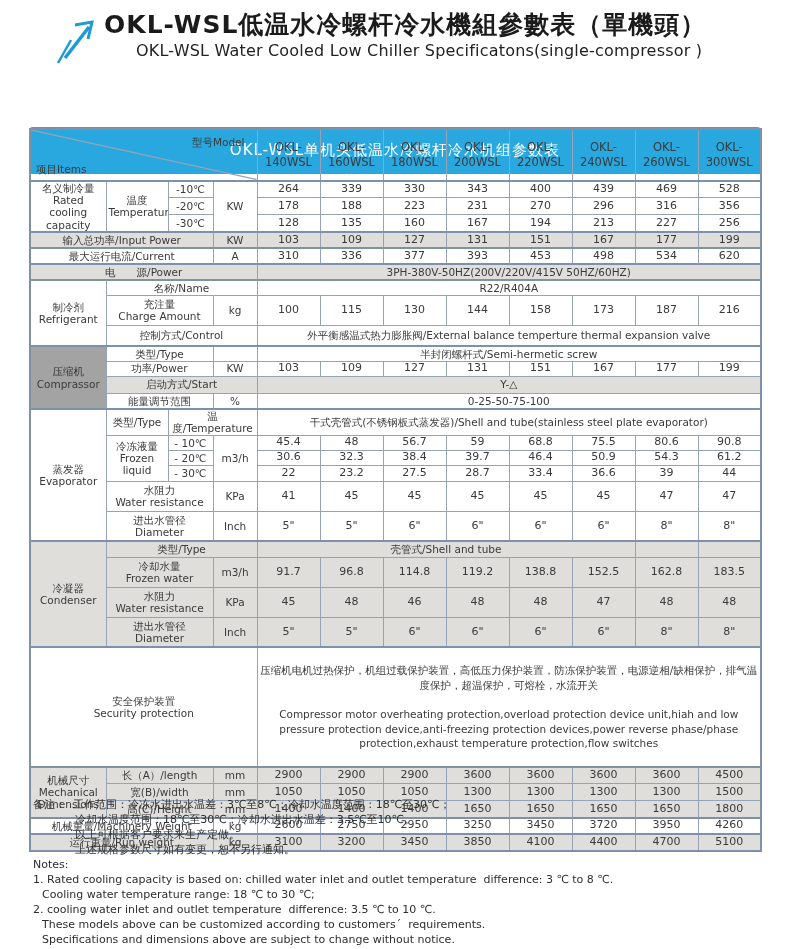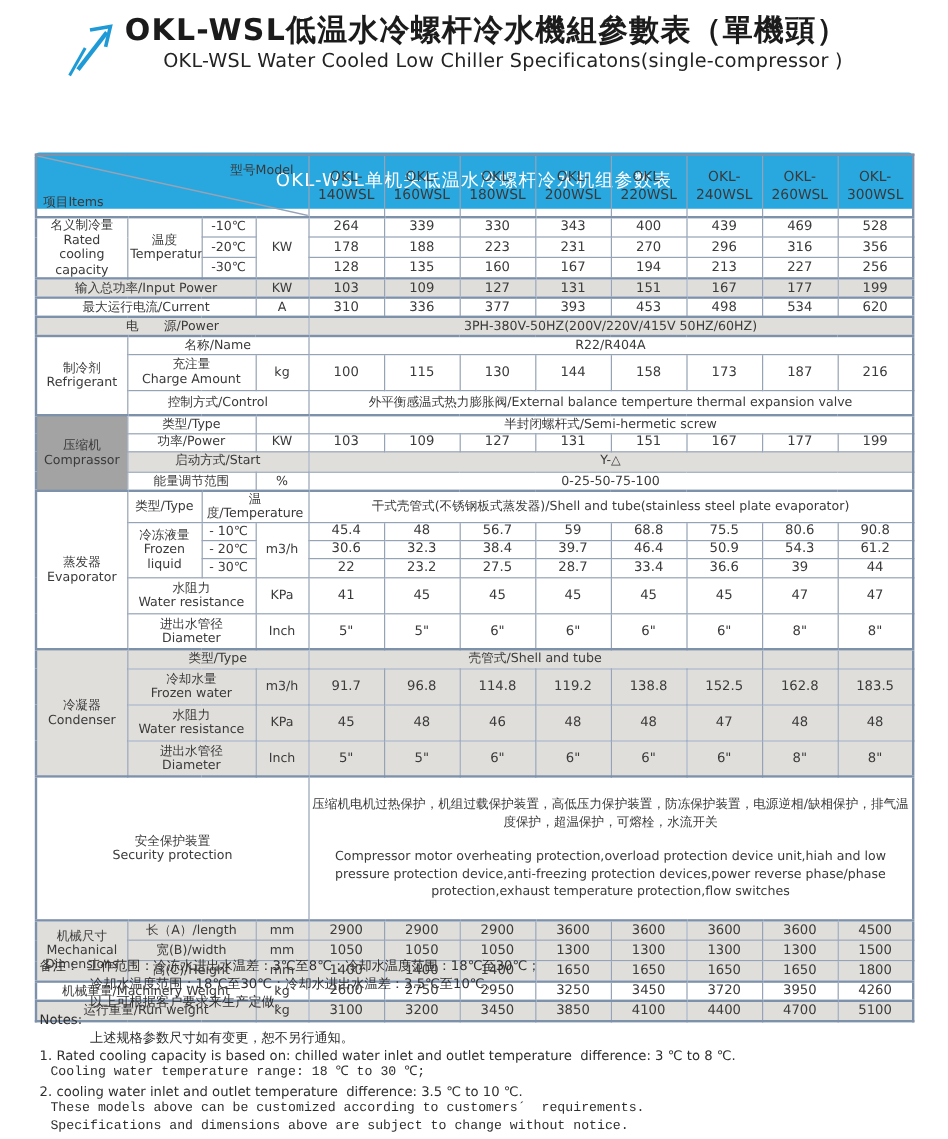--- a/index.html
+++ b/index.html
@@ -38,21 +38,21 @@
   td.corner{position:relative;padding:0;}
   .diag{position:absolute;left:0;top:0;width:100%;height:100%;}
   .diag line{stroke:#96a3b6;stroke-width:1;}
   .corner-items{position:absolute;left:5px;bottom:4px;font-size:10.5px;}
   .corner-model{position:absolute;right:12px;top:6px;font-size:10.5px;}
 
   
   .notes{position:absolute;left:33px;top:797px;width:730px;font-size:11px;line-height:15px;color:#2e2e2e;}
   .note-line{white-space:pre;}
   .ind{padding-left:42px;}
-  .ind-sm{padding-left:9px;font-family:Liberation Mono, monospace;}
+  .ind-sm{padding-left:9px;}
 </style>
 </head>
 <body>
 <div class="page">
 
   <div class="masthead">
     <svg class="arrow-icon" width="46" height="50" viewBox="0 0 46 50">
       <path d="M6,47 L19,24" stroke="#1e9ad6" stroke-width="2.5" fill="none"></path>
       <path d="M13,42 L37,11" stroke="#1e9ad6" stroke-width="3.5" fill="none"></path>
       <path d="M23,9 L40,6 L36,23" stroke="#1e9ad6" stroke-width="3" fill="none" stroke-linejoin="miter"></path>
@@ -420,22 +420,22 @@
           <td class="val">4700</td>
           <td class="val">5100</td>
     </tr>
   </tbody>
     </table>
 
   <div class="notes">
     <div class="note-line">备注：  工作范围：冷冻水进出水温差：3℃至8℃；冷却水温度范围：18℃至30℃；</div>
     <div class="note-line ind">冷却水温度范围：18℃至30℃；冷却水进出水温差：3.5℃至10℃。</div>
     <div class="note-line ind">以上可根据客户要求来生产定做。</div>
+    <div class="note-line ind">上述规格参数尺寸如有变更，恕不另行通知。</div>
     <div class="note-line">Notes:</div>
-    <div class="note-line ind">上述规格参数尺寸如有变更，恕不另行通知。</div>
     <div class="note-line">1. Rated cooling capacity is based on: chilled water inlet and outlet temperature  difference: 3 ℃ to 8 ℃.</div>
     <div class="note-line ind-sm">Cooling water temperature range: 18 ℃ to 30 ℃;</div>
     <div class="note-line">2. cooling water inlet and outlet temperature  difference: 3.5 ℃ to 10 ℃.</div>
     <div class="note-line ind-sm">These models above can be customized according to customers´  requirements.</div>
     <div class="note-line ind-sm">Specifications and dimensions above are subject to change without notice.</div>
   </div>
 
 </div>
 
 </body></html>

